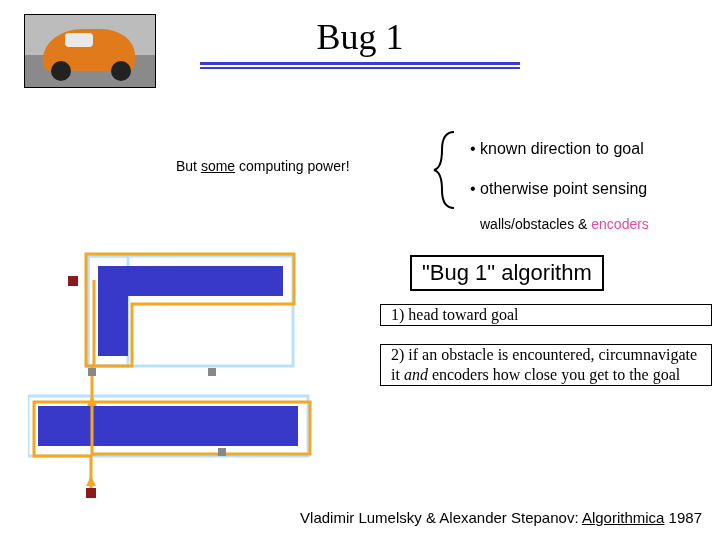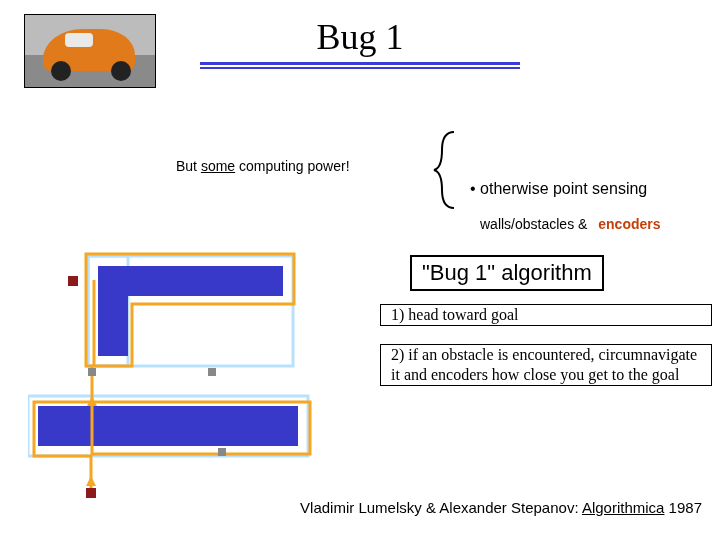--- a/index.html
+++ b/index.html
@@ -89,41 +89,41 @@
     font-size:16px; font-family:Arial, sans-serif;
   }
   .req2 {
     position:absolute; top: 180px; left: 470px;
     font-size:16px; font-family:Arial, sans-serif;
   }
   .req-detail {
     position:absolute; top:216px; left:480px;
     font-size:14px; font-family:Arial, sans-serif;
   }
-  .req-detail .maroon { font-weight:bold; color:#c2410c;margin-left:7px; }
+  .req-detail .maroon { font-weight:normal; color:#ec4899; }
 
   .algo-title {
     position:absolute; top:255px; left:410px;
     font-size:22px; font-family:"Comic Sans MS", cursive, sans-serif;
     border:2px solid #000; padding:3px 10px;
   }
 
   .step-box {
     position:absolute; left:380px; width:310px;
     border:1px solid #000; padding:0 10px;
     font-size:16px; font-family:"Times New Roman", serif;
     line-height:1.25;
   }
   .step1 { top:304px; }
   .step2 { top:344px; }
   .step3 { top:420px; }
-  .italic { }
+  .italic { font-style: italic; }
 
   .citation {
-    position:absolute; bottom:24px; right:18px;
+    position:absolute; bottom:14px; right:18px;
     font-size:15px; font-family:Arial, sans-serif;
   }
   .citation .src { text-decoration: underline; }
 
   .diagram {
     position:absolute;
     top: 246px;
     left: 28px;
     width: 340px;
     height: 280px;
@@ -156,20 +156,21 @@
   </div>
 
   <div class="power-line">
     <span>But </span><span class="underline">some</span><span> computing power!</span>
   </div>
 
   <svg class="brace-svg" viewBox="0 0 30 80">
     <path d="M22 2 Q10 2 10 20 Q10 38 2 40 Q10 42 10 60 Q10 78 22 78" fill="none" stroke="#000" stroke-width="2"></path>
   </svg>
 
+  <div class="req1">• known direction to goal</div>
   <div class="req2">• otherwise point sensing</div>
   <div class="req-detail">
     <span>walls/obstacles  &amp;  </span><span class="maroon">encoders</span>
   </div>
 
   <div class="algo-title">"Bug 1" algorithm</div>
 
   <div class="step-box step1">1) head toward goal</div>
   <div class="step-box step2">
     <span>2) if an obstacle is encountered, circumnavigate it </span><span class="italic">and</span><span> encoders how close you get to the goal</span>

